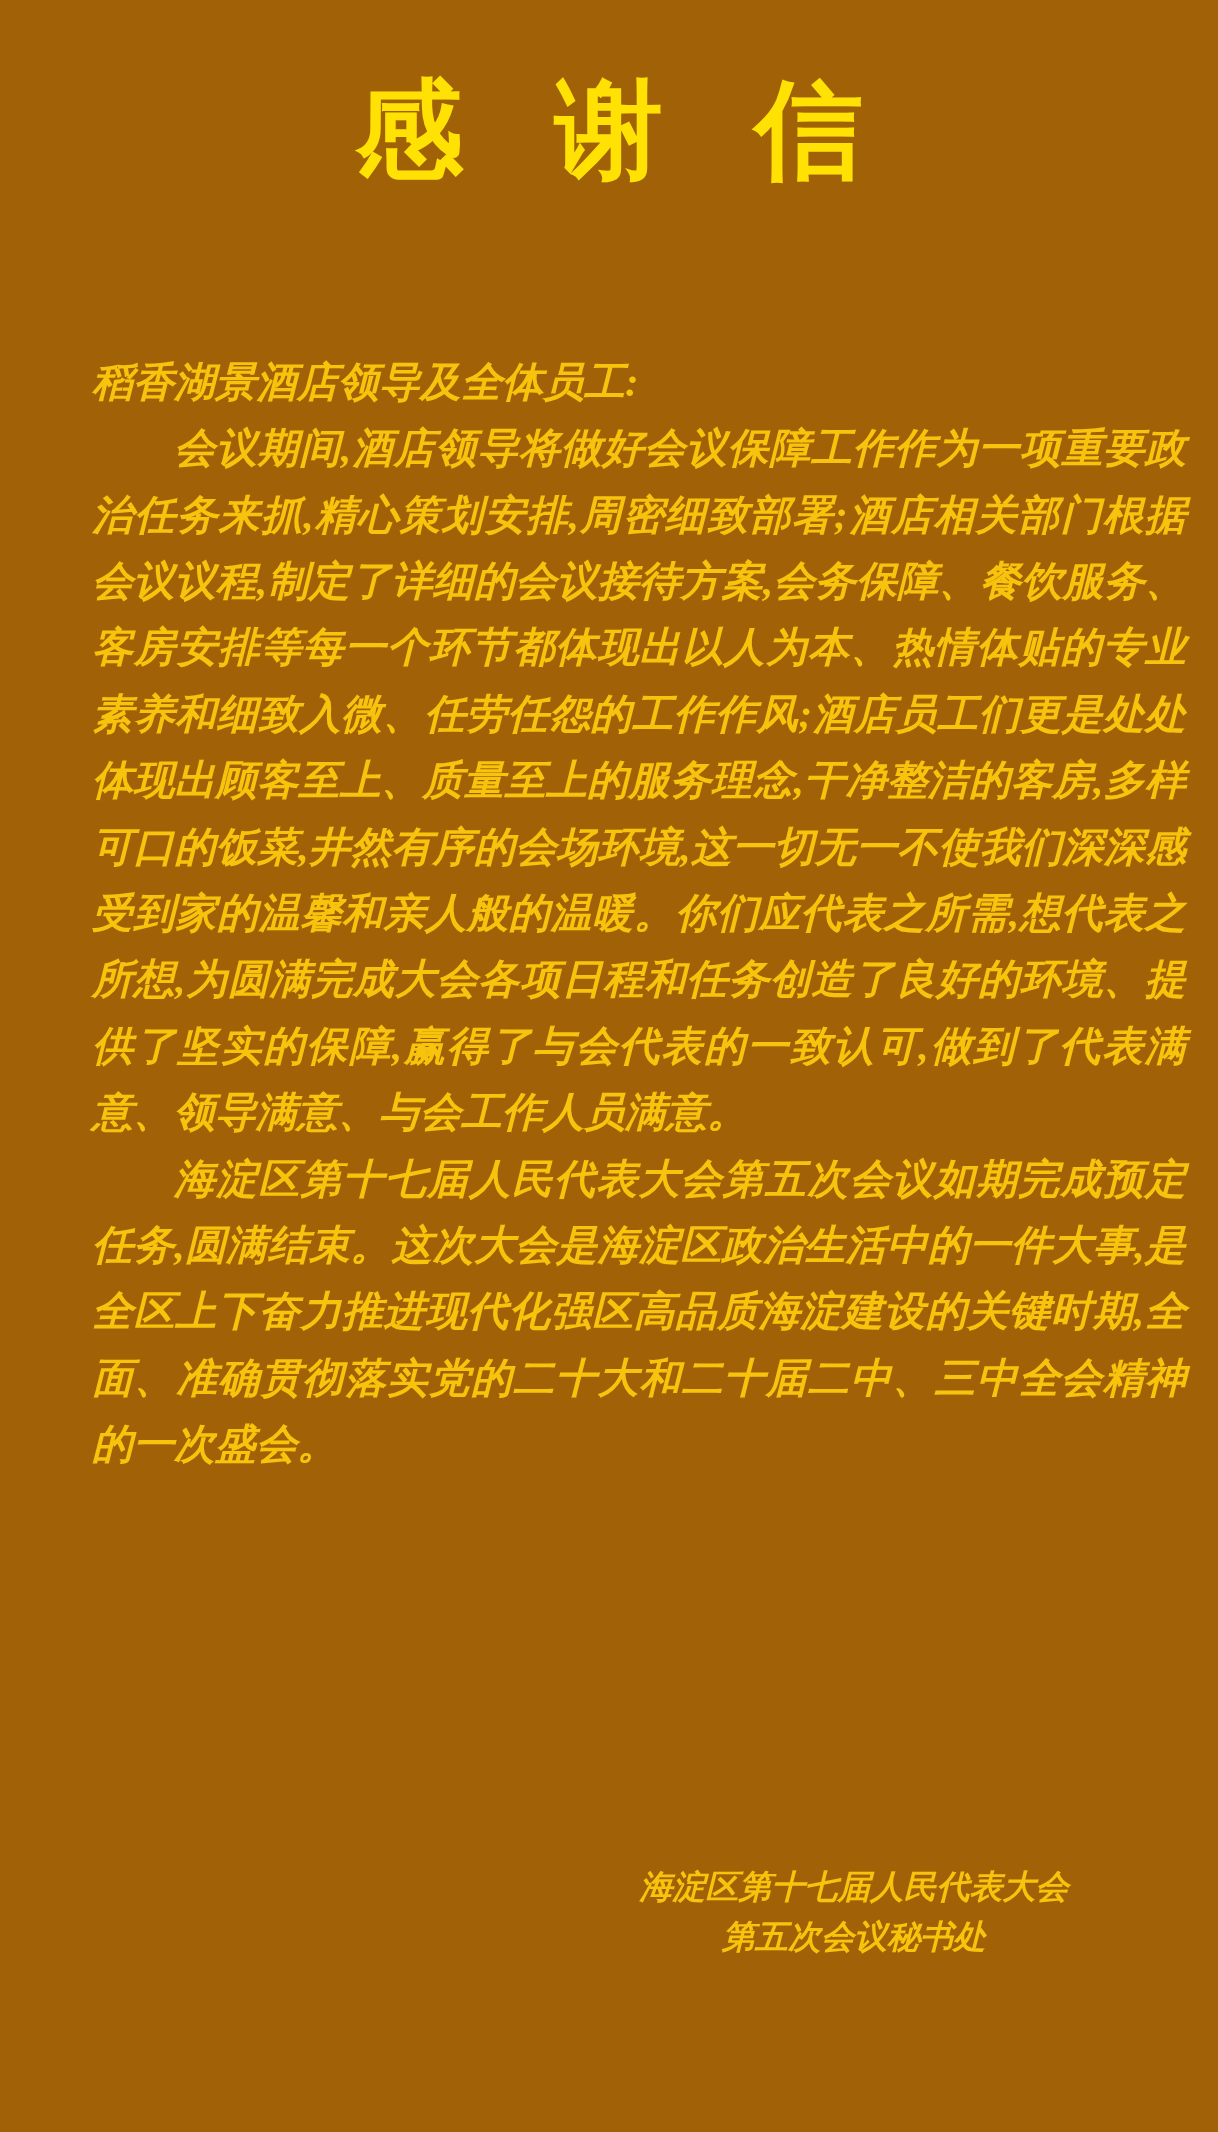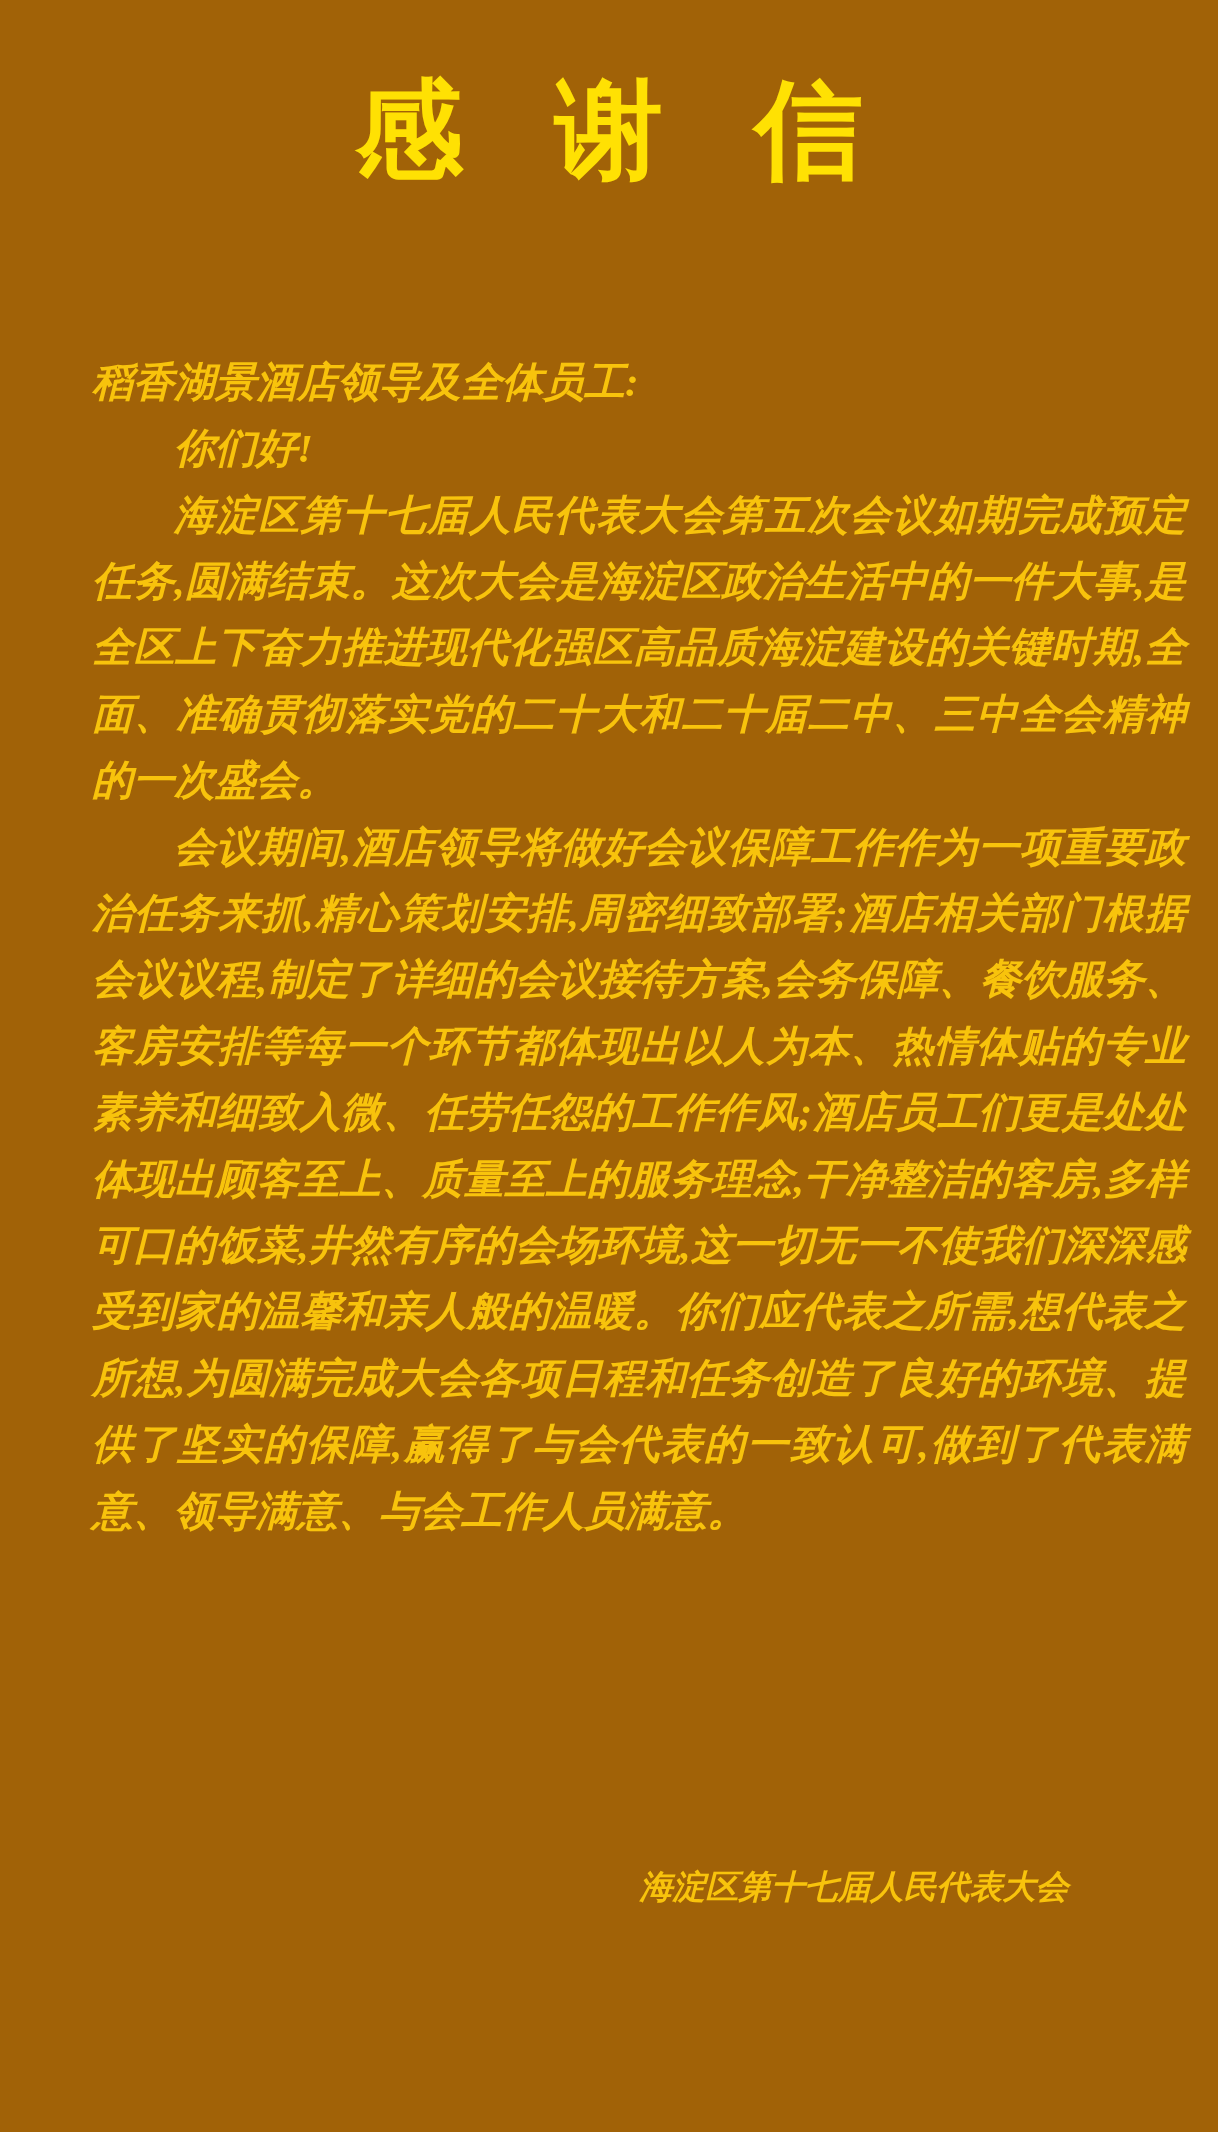--- a/index.html
+++ b/index.html
@@ -68,22 +68,22 @@
 </style>
 </head>
 <body>
 
 <div class="page">
 
   <div class="title">感谢信</div>
 
   <div class="body-block">
     <p class="salutation">稻香湖景酒店领导及全体员工:</p>
-    <p class="greeting">你们好!</p>
+    <p class="para">会议期间,酒店领导将做好会议保障工作作为一项重要政治任务来抓,精心策划安排,周密细致部署;酒店相关部门根据会议议程,制定了详细的会议接待方案,会务保障、餐饮服务、客房安排等每一个环节都体现出以人为本、热情体贴的专业素养和细致入微、任劳任怨的工作作风;酒店员工们更是处处体现出顾客至上、质量至上的服务理念,干净整洁的客房,多样可口的饭菜,井然有序的会场环境,这一切无一不使我们深深感受到家的温馨和亲人般的温暖。你们应代表之所需,想代表之所想,为圆满完成大会各项日程和任务创造了良好的环境、提供了坚实的保障,赢得了与会代表的一致认可,做到了代表满意、领导满意、与会工作人员满意。</p>
     <p class="para">海淀区第十七届人民代表大会第五次会议如期完成预定任务,圆满结束。这次大会是海淀区政治生活中的一件大事,是全区上下奋力推进现代化强区高品质海淀建设的关键时期,全面、准确贯彻落实党的二十大和二十届二中、三中全会精神的一次盛会。</p>
-    <p class="para">会议期间,酒店领导将做好会议保障工作作为一项重要政治任务来抓,精心策划安排,周密细致部署;酒店相关部门根据会议议程,制定了详细的会议接待方案,会务保障、餐饮服务、客房安排等每一个环节都体现出以人为本、热情体贴的专业素养和细致入微、任劳任怨的工作作风;酒店员工们更是处处体现出顾客至上、质量至上的服务理念,干净整洁的客房,多样可口的饭菜,井然有序的会场环境,这一切无一不使我们深深感受到家的温馨和亲人般的温暖。你们应代表之所需,想代表之所想,为圆满完成大会各项日程和任务创造了良好的环境、提供了坚实的保障,赢得了与会代表的一致认可,做到了代表满意、领导满意、与会工作人员满意。</p>
   </div>
 
   <div class="signature">
     <p class="sig-line">海淀区第十七届人民代表大会</p>
+    <p class="sig-line">第五次会议秘书处</p>
   </div>
 
 </div>
 
 </body></html>

